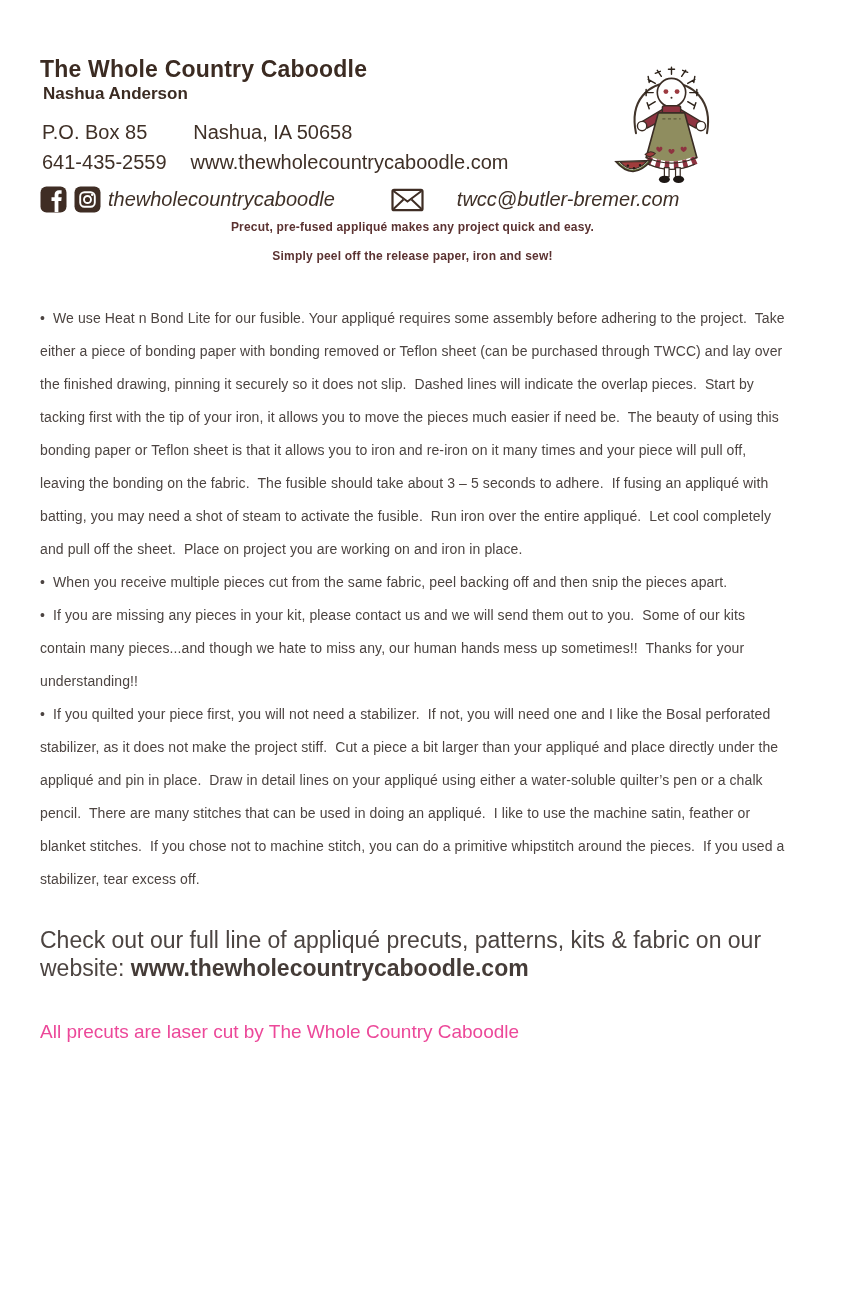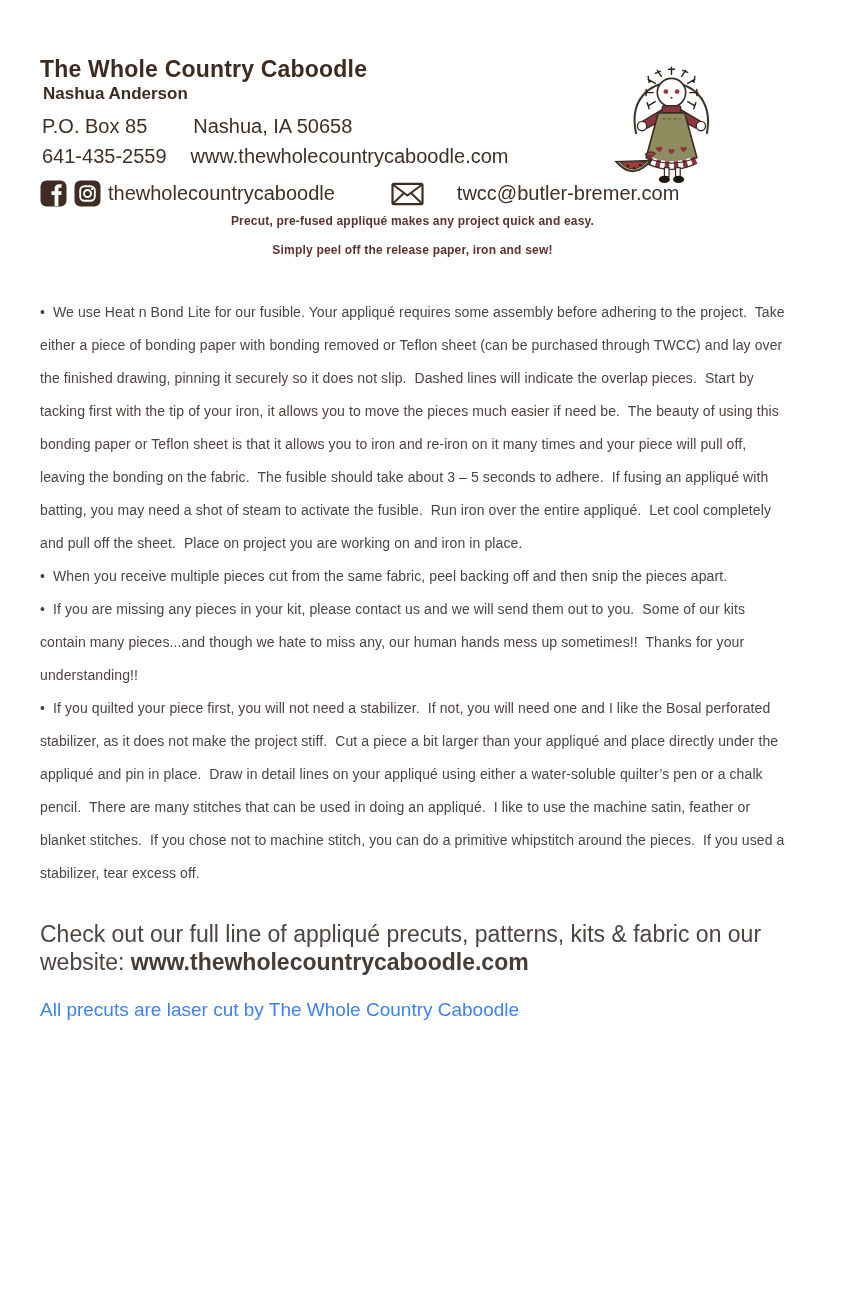--- a/index.html
+++ b/index.html
@@ -32,30 +32,31 @@
     margin-left: 3px;
   }
   .hrow {
     display: flex;
     align-items: baseline;
     font-size: 20px;
     color: #3f3027;
     line-height: 30px;
     margin-left: 2px;
   }
-  .address-row { margin-top: 7px; }
+  .address-row { margin-top: 13px; }
   .address-row .col2 { margin-left: 46px; }
   .contact-row .col2 { margin-left: 24px; }
   .social-row {
     display: flex;
     align-items: center;
     margin-top: 9px;
     margin-left: 0;
     font-size: 20px;
     color: #3f3027;
+    font-style: italic;
   }
   .social-row .icon { display: inline-flex; margin-right: 7px; }
   .email-group { display: flex; align-items: center; margin-left: 56px; gap: 24px; }
   .email-group .icon { margin-right: 9px; }
 
   .illustration {
     position: absolute;
     left: 557px;
     top: -6px;
     width: 150px;
@@ -82,24 +83,24 @@
     letter-spacing: 0.1px;
   }
   .checkout {
     margin-top: 30px;
     font-size: 23px;
     line-height: 28.2px;
     color: #4c4441;
   }
   .checkout strong { font-weight: bold; color: #453c38; }
   .laser-note {
-    margin-top: 20px;
+    margin-top: 36px;
     font-size: 19px;
     line-height: 28px;
-    color: #3b82f6;
+    color: #ec4899;
   }
 </style>
 </head>
 <body>
 
 <div class="page">
   <div class="content">
 
     <div class="header">
       <div class="company">The Whole Country Caboodle</div>

